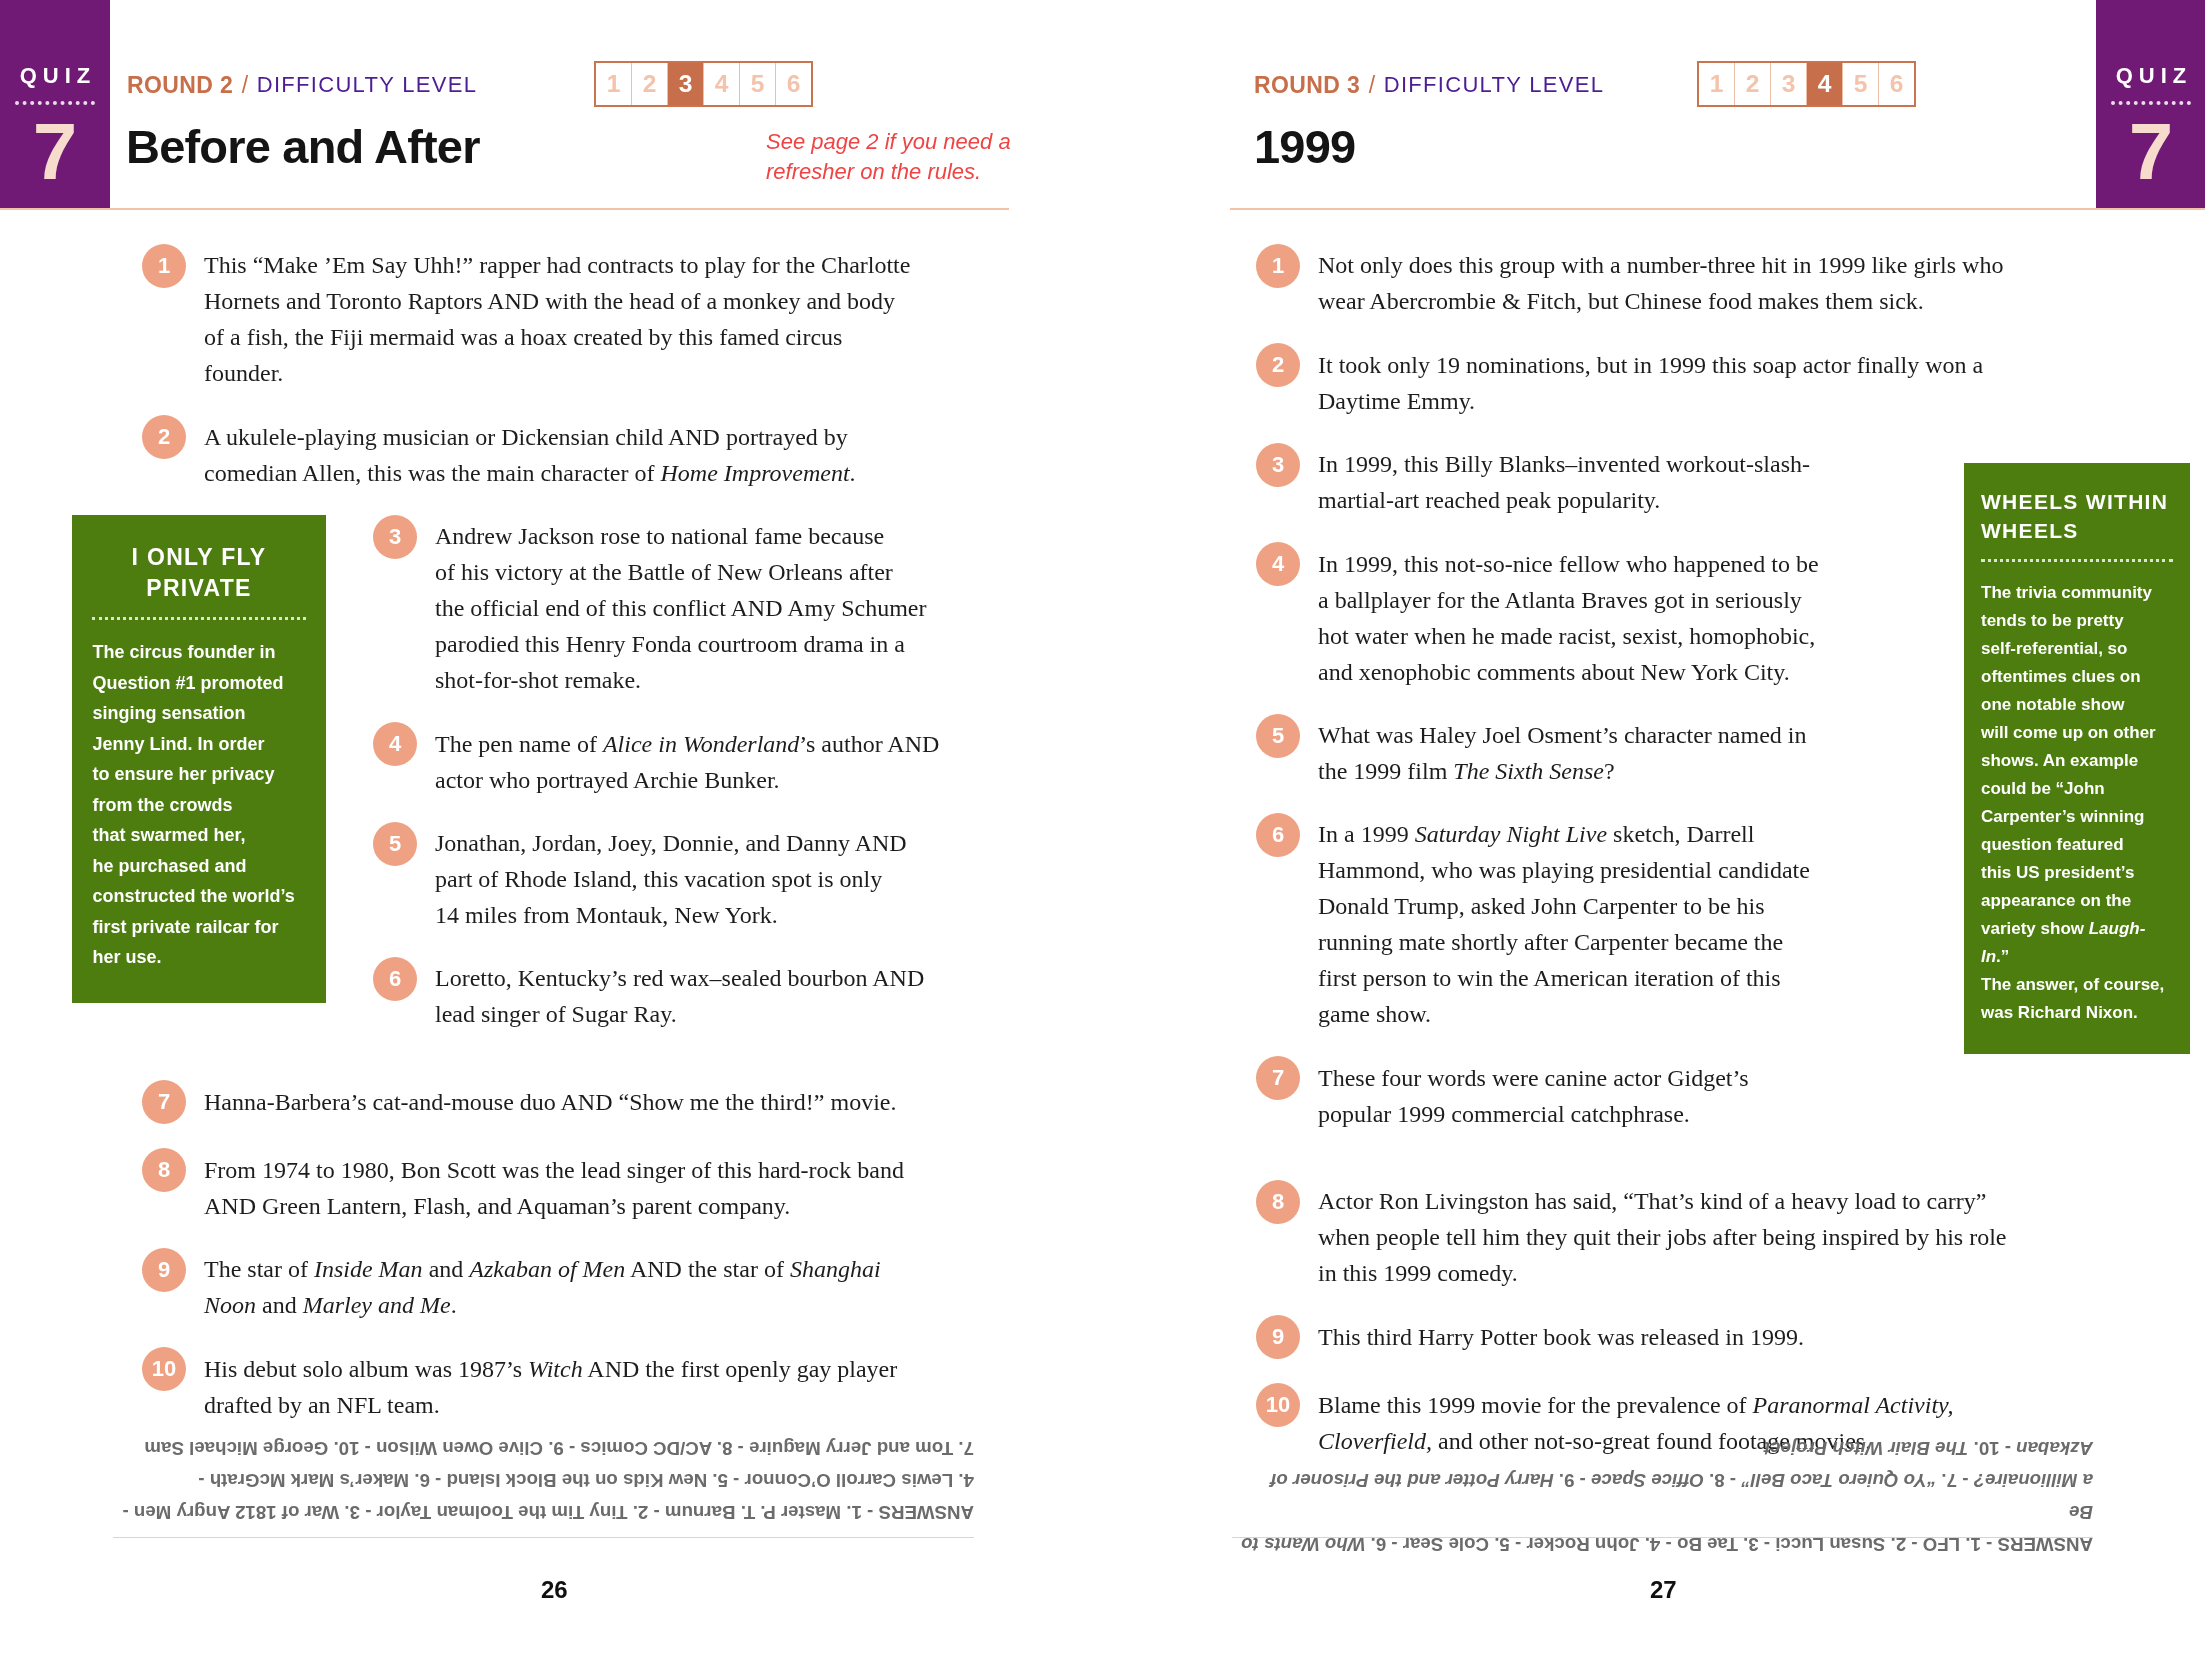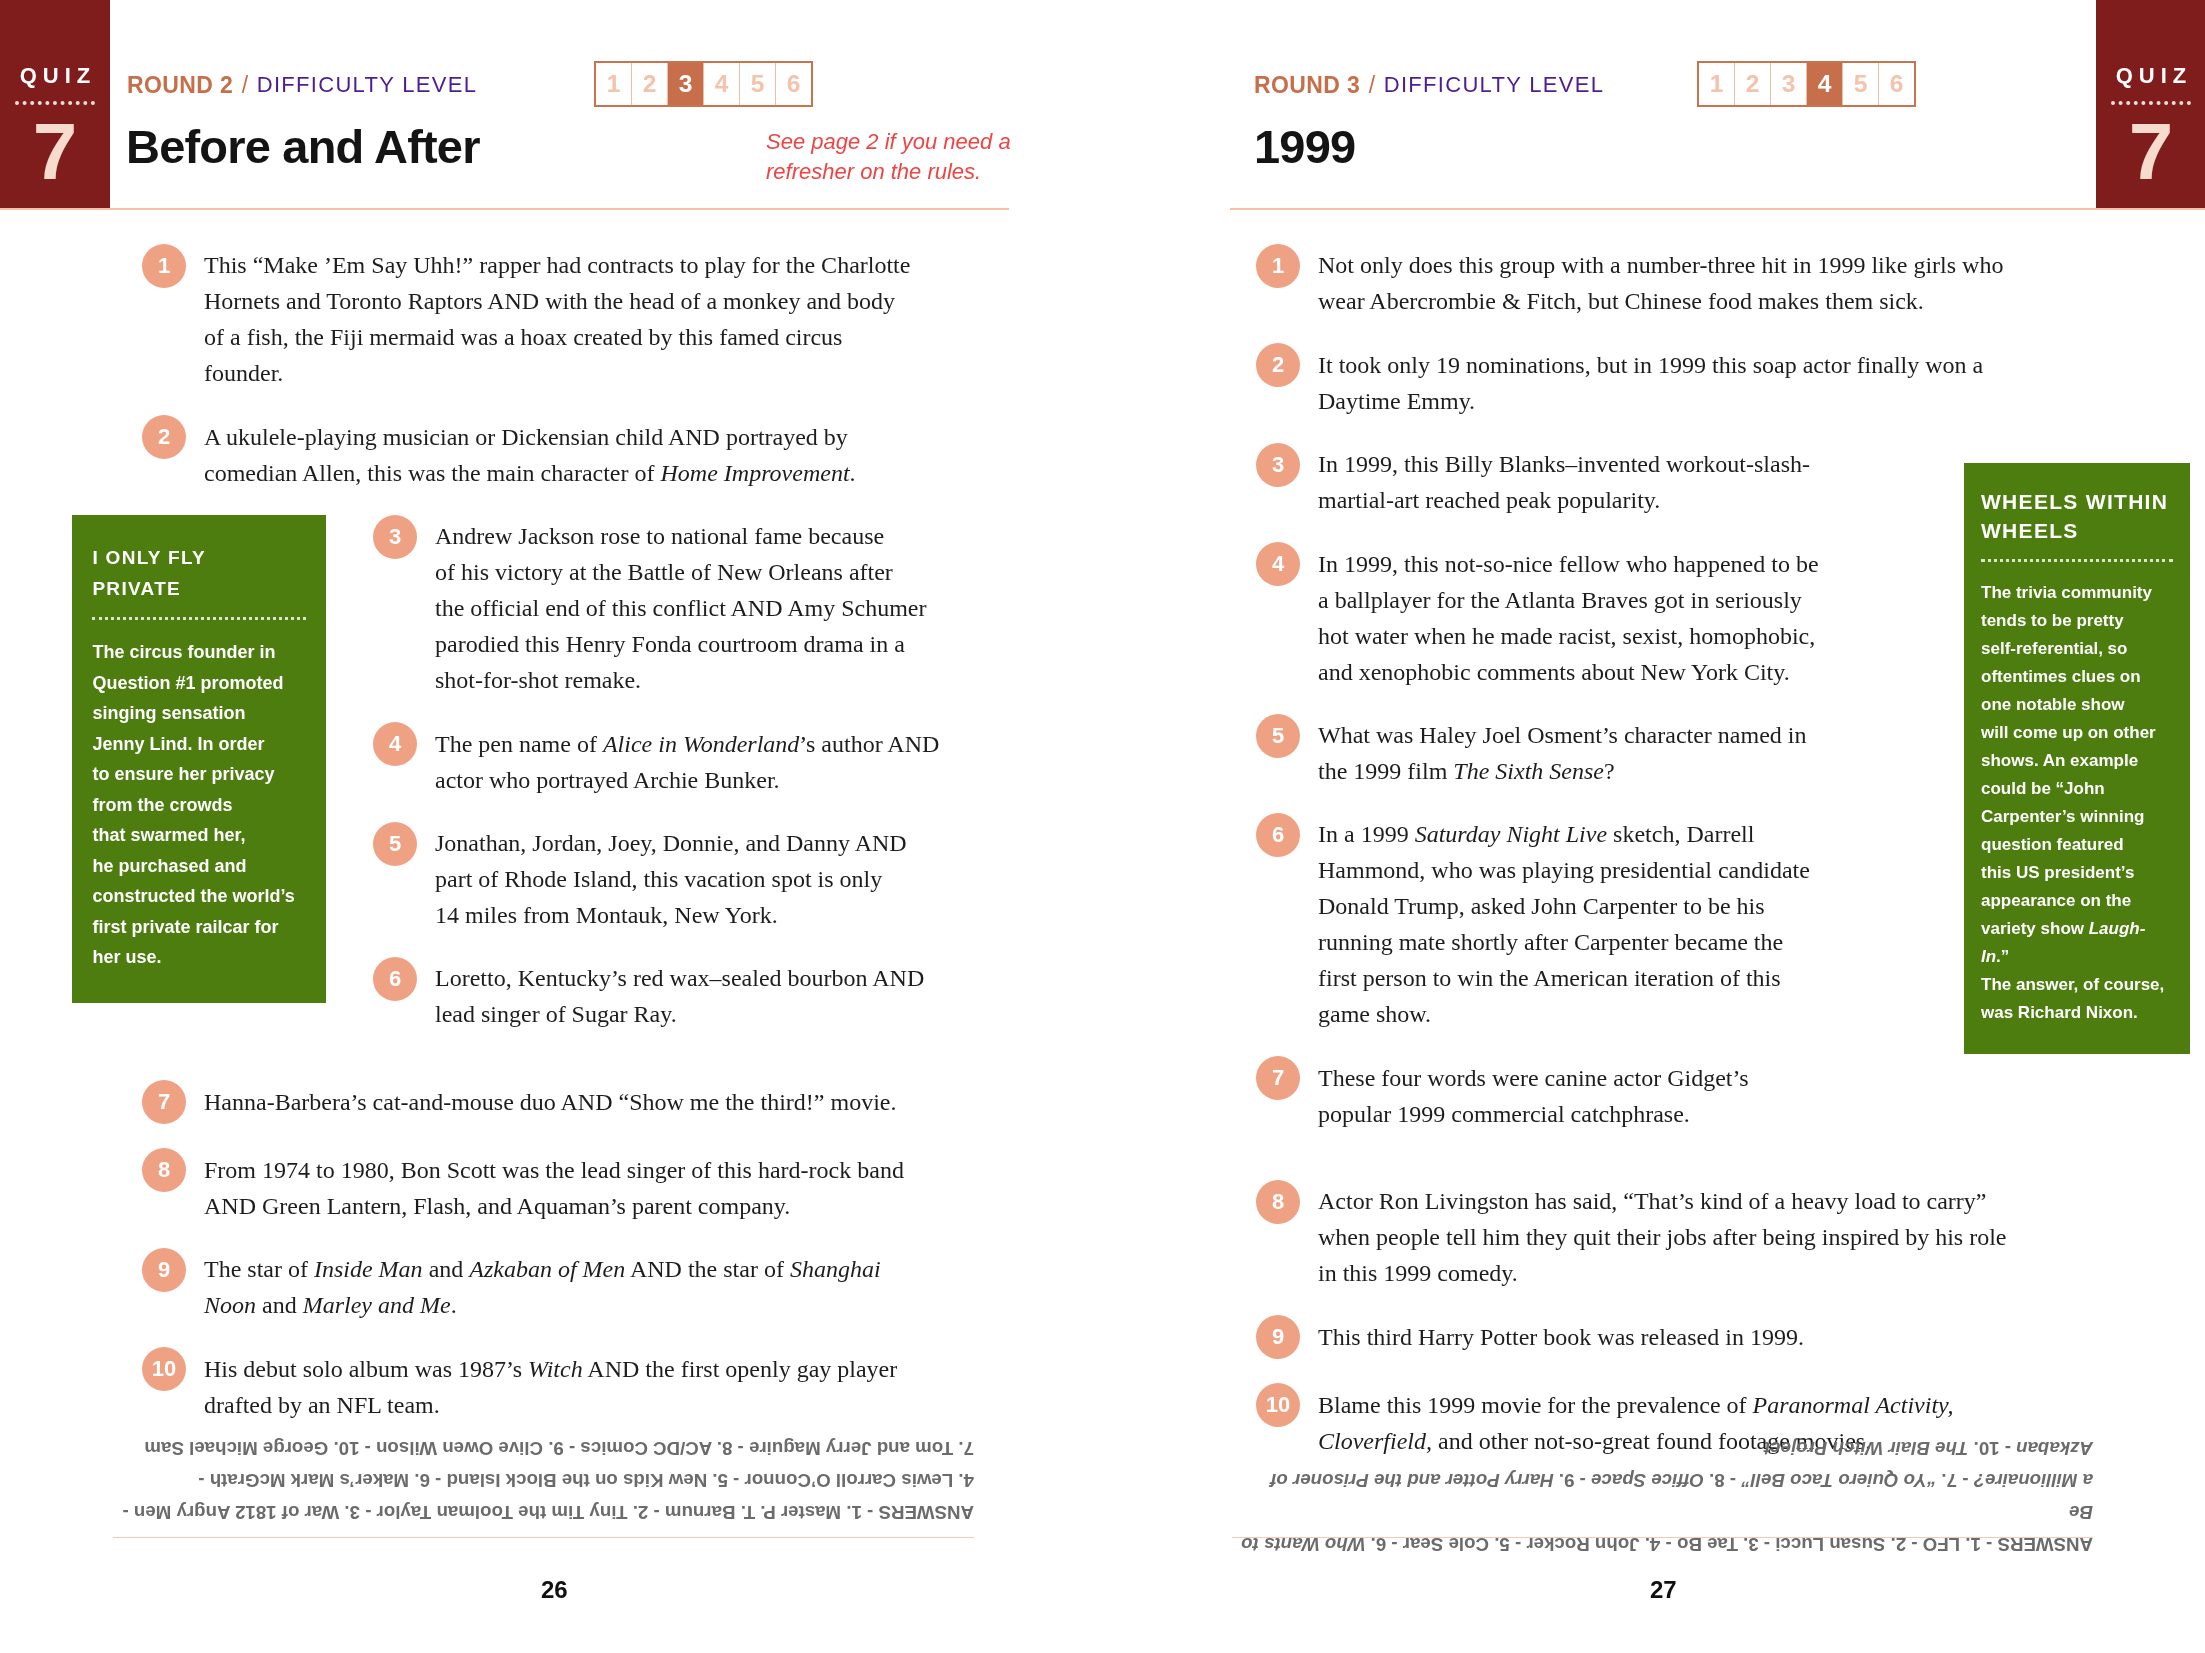--- a/index.html
+++ b/index.html
@@ -5,21 +5,21 @@
   html,body { margin:0; padding:0; background:#ffffff; }
   .spread {
     position:relative; width:2205px; height:1654px; background:#ffffff;
     font-family:"Liberation Sans", sans-serif; overflow:hidden;
   }
   .page { position:absolute; top:0; width:1103px; height:1654px; }
   #page-left { left:0; }
   #page-right { left:1103px; }
 
   
-  .tab { position:absolute; top:0; width:110px; height:209px; background:#7f1d1d; text-align:center; }
+  .tab { position:absolute; top:0; width:110px; height:209px; background:#701a75; text-align:center; }
   .tab-left { left:0; }
   .tab-right { right:0; }
   .tab-label { margin-top:63px; color:#ffffff; font-weight:bold; font-size:22px; letter-spacing:6px; padding-left:6px; }
   .tab-dots { margin:12px auto 0; width:80px; border-bottom:4.2px dotted rgba(255,255,255,0.85); height:0; }
   .tab-num { margin-top:6.8px; font-size:80px; font-weight:bold; color:#f7dbcd; line-height:1; }
 
   
   .round-line { position:absolute; top:63px; height:44px; display:flex; align-items:center; white-space:nowrap; }
   #page-left  .round-line { left:127px; }
   #page-right .round-line { left:151px; }
@@ -55,21 +55,21 @@
   .qcol-left { flex:1; }
   .qcol-right { width:679px; flex:none; }
 
   
   .sb { background:#4d7c0f; color:#ffffff; box-sizing:border-box; }
   .sb-title { font-weight:bold; letter-spacing:1.3px; white-space:pre-line; }
   .sb-dots { border-bottom:3.4px dotted rgba(255,255,255,0.8); height:0; margin:13.6px 0 17px; }
   .sb-body { font-weight:bold; white-space:pre-line; }
   .sb-body em { font-style:italic; }
   .sb-left { width:254px; flex:none; margin-right:47px; padding:27px 20.4px 30.5px; }
-  .sb-left .sb-title { font-size:19px; line-height:31px; }
+  .sb-left .sb-title { font-size:23px; line-height:31px;text-align:center; }
   .sb-left .sb-body { font-size:18px; line-height:30.5px; }
   .sb-right { width:226px; flex:none; margin-left:29px; margin-top:20.4px; padding:24px 17px 27px; }
   .sb-right .sb-title { font-size:21px; line-height:29px; }
   .sb-right .sb-body { font-size:17px; line-height:28px; }
 
   
   .answers { position:absolute; top:1432px; width:861px; transform:rotate(180deg);
              color:#6b6b6b; font-weight:bold; font-size:18.7px; line-height:32px; white-space:pre-line; }
   .answers em { font-style:italic; }
   #page-left  .answers { left:113px; }

